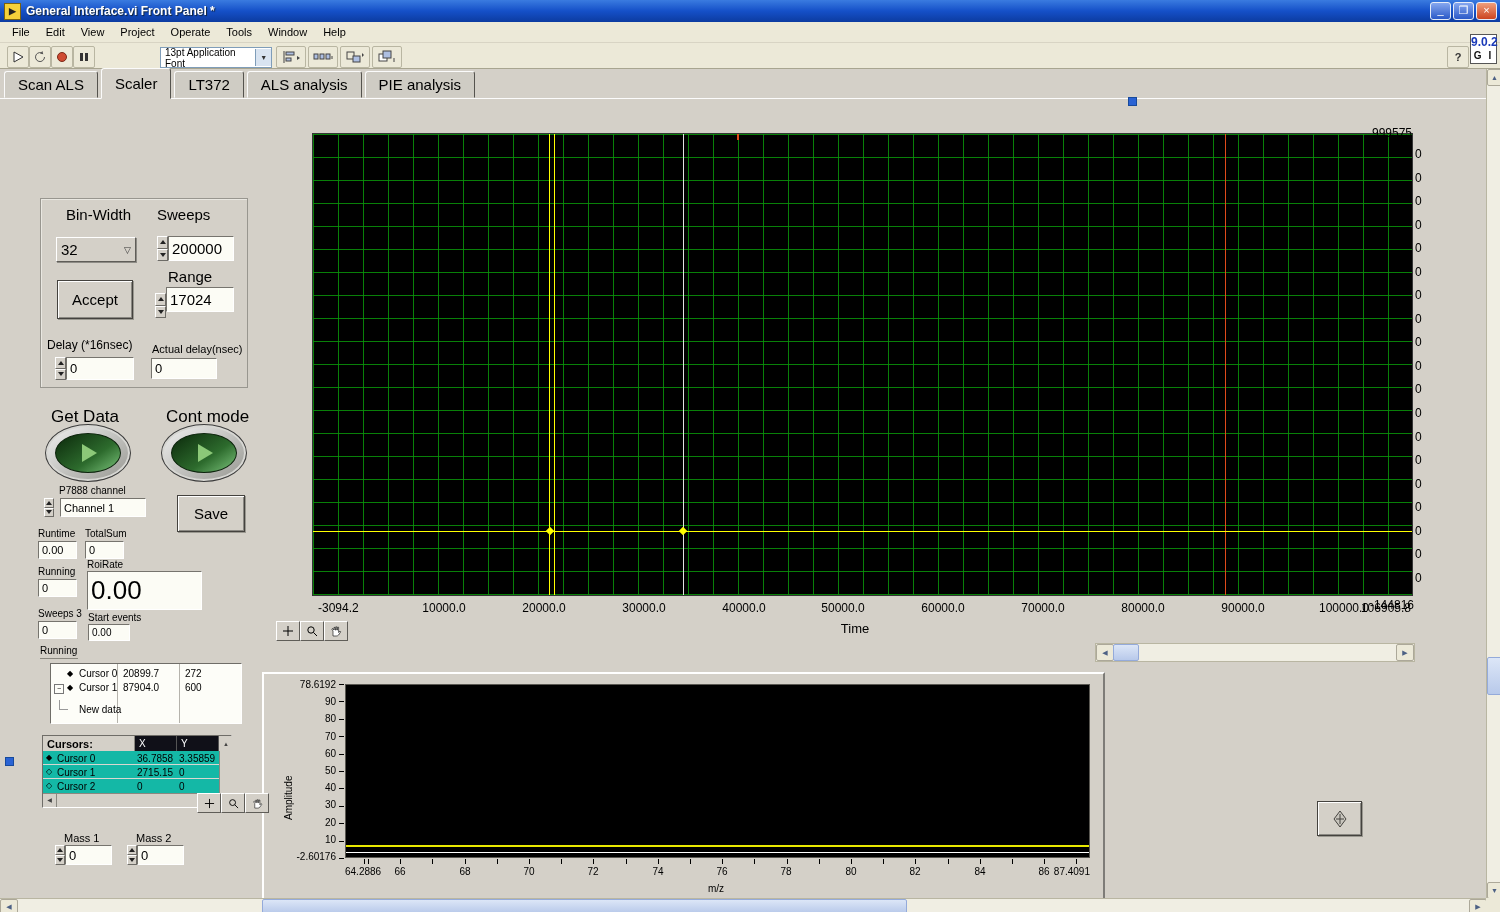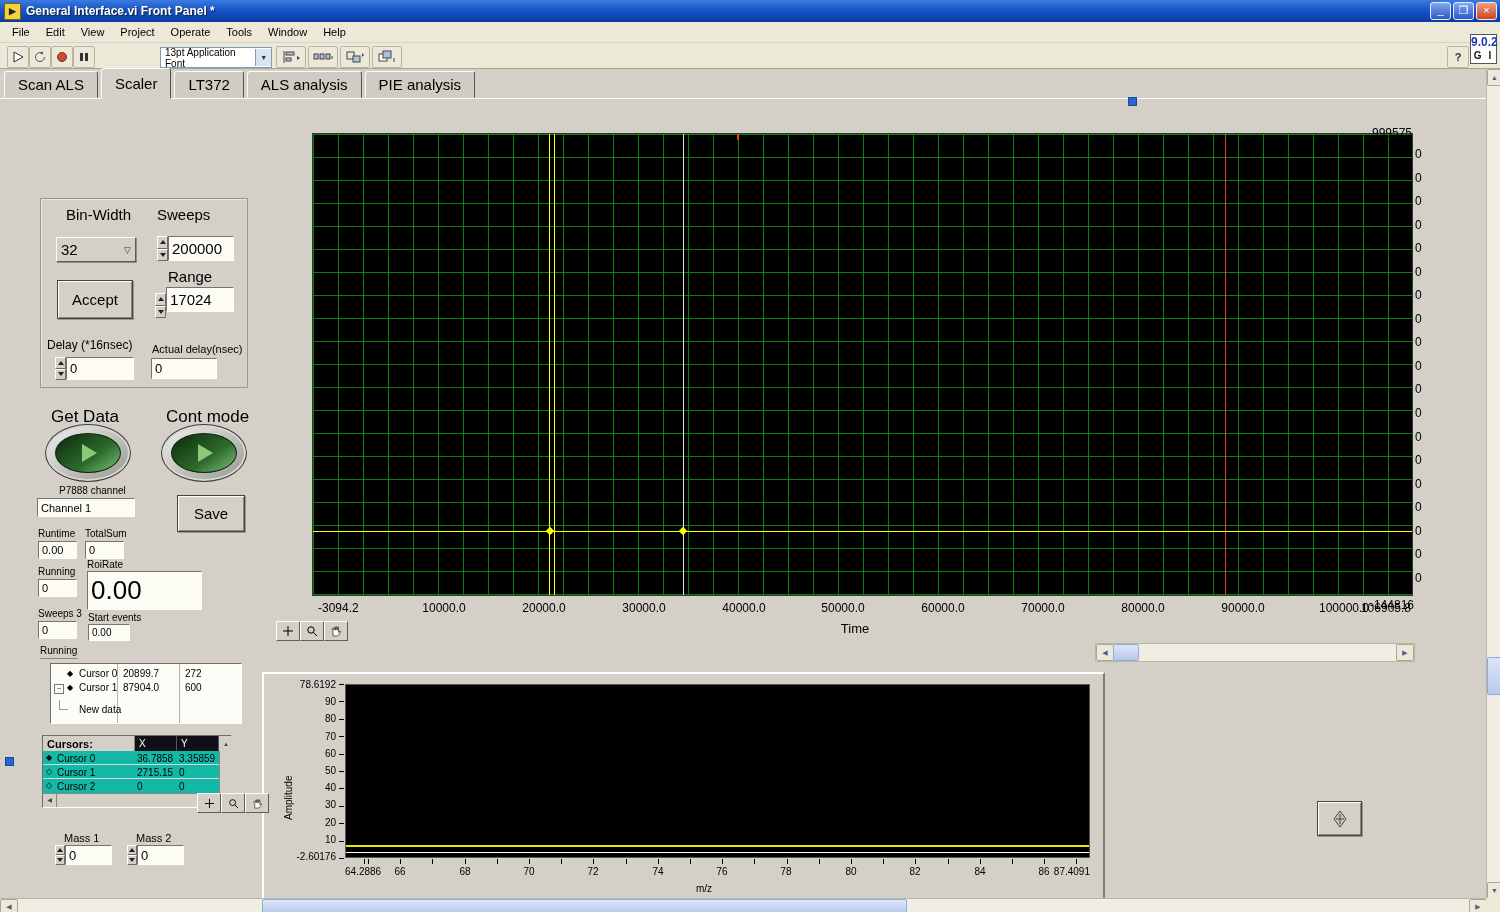--- a/index.html
+++ b/index.html
@@ -295,21 +295,21 @@
 
   <div class="lbl f10" style="left:59px;top:386px">P7888 channel</div>
   <div class="spin2" style="left:44px;top:399px;height:19px;width:10px">
     <div class="sb">
         <div class="tu"></div>
       </div>
     <div class="sb">
         <div class="td"></div>
       </div>
   </div>
-  <div class="fld" style="left:37px;top:399px;width:98px;height:19px">
+  <div class="fld" style="left:60px;top:399px;width:86px;height:19px">
     <span class="f11">Channel 1</span>
   </div>
 
   <div class="btn" style="left:177px;top:396px;width:68px;height:37px">
     <span class="f15">Save</span>
   </div>
 
   <div class="lbl f10" style="left:38px;top:429px">Runtime</div>
   <div class="fld" style="left:38px;top:442px;width:39px;height:18px">
     <span class="f11">0.00</span>
@@ -545,21 +545,21 @@
   <span>72</span>
   <span>74</span>
   <span>76</span>
   <span>78</span>
   <span>80</span>
   <span>82</span>
   <span>84</span>
   <span>86</span>
   <span>87.4091</span>
 </div>
-<div class="abs f10" style="left:696px;top:883px;width:40px;text-align:left">m/z</div>
+<div class="abs f10" style="left:696px;top:883px;width:40px;text-align:center">m/z</div>
 
 <div class="btn" style="left:1317px;top:801px;width:45px;height:35px">
   <svg width="22" height="18" viewBox="0 0 22 18">
     <path d="M11 1l6 8-6 8-6-8z" fill="#c9c6be" stroke="#44423e"></path>
     <path d="M11 4v10M7 9h8" stroke="#44423e"></path>
   </svg>
 </div>
 
 <div class="bluesq" style="left:1128px;top:97px"></div>
 <div class="bluesq" style="left:5px;top:757px"></div>

